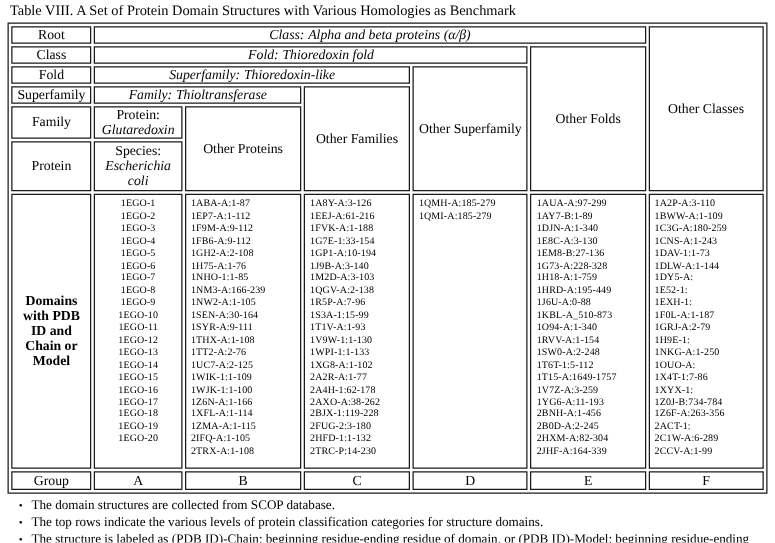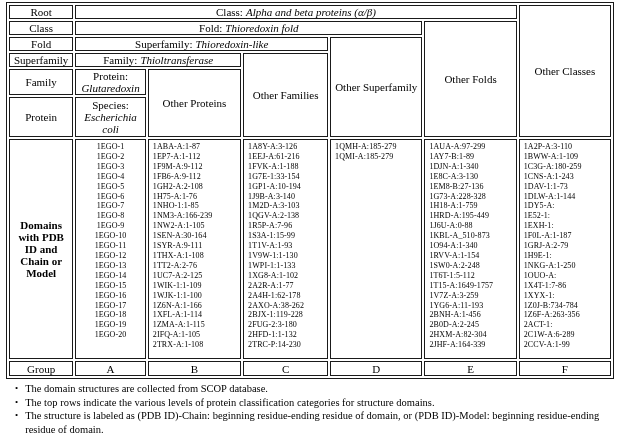--- a/index.html
+++ b/index.html
@@ -18,39 +18,40 @@
   td {
     border:1px solid #1a1a1a; background:#fff;
     font-size:11px; line-height:12px; text-align:center; vertical-align:middle;
     padding:0 1px; overflow:hidden;
   }
   .r-sm td { height:12px; }
   .r-protein td { height:24px; }
   .r-species td { height:38px;margin-top:42px; }
   .r-group td { height:13px; }
   .it { font-style:italic; }
-  .pfx { margin-right:3px; }
+  .pfx { margin-right:3px;font-style:italic; }
   .data-cell {
     vertical-align:top; text-align:left;
     font-size:8px; line-height:9.9px; letter-spacing:0.1px;
     padding:2px 0 0 4px; height:216px;margin-top:20px;
   }
   .data-center { text-align:center; padding-left:0; }
   .side-label { font-size:11px; line-height:12px;font-weight:bold; }
   .notes { margin-top:3px; }
   .footnote {
     display:flex; gap:7px; padding-left:9px; padding-right:4px;
     font-size:10.5px; line-height:13.5px;
   }
   .footnote .bullet { font-size:9px; line-height:13.5px; }
 </style>
 </head>
 <body>
 
 <div class="page">
+  <div class="title">Table VIII. A Set of Protein Domain Structures with Various Homologies as Benchmark</div>
 
   <table class="tbl">
     <colgroup>
       <col style="width:62px">
         <col style="width:68px">
         <col style="width:90px">
       <col style="width:82px">
         <col style="width:89px">
         <col style="width:89px">
         <col style="width:89px">

